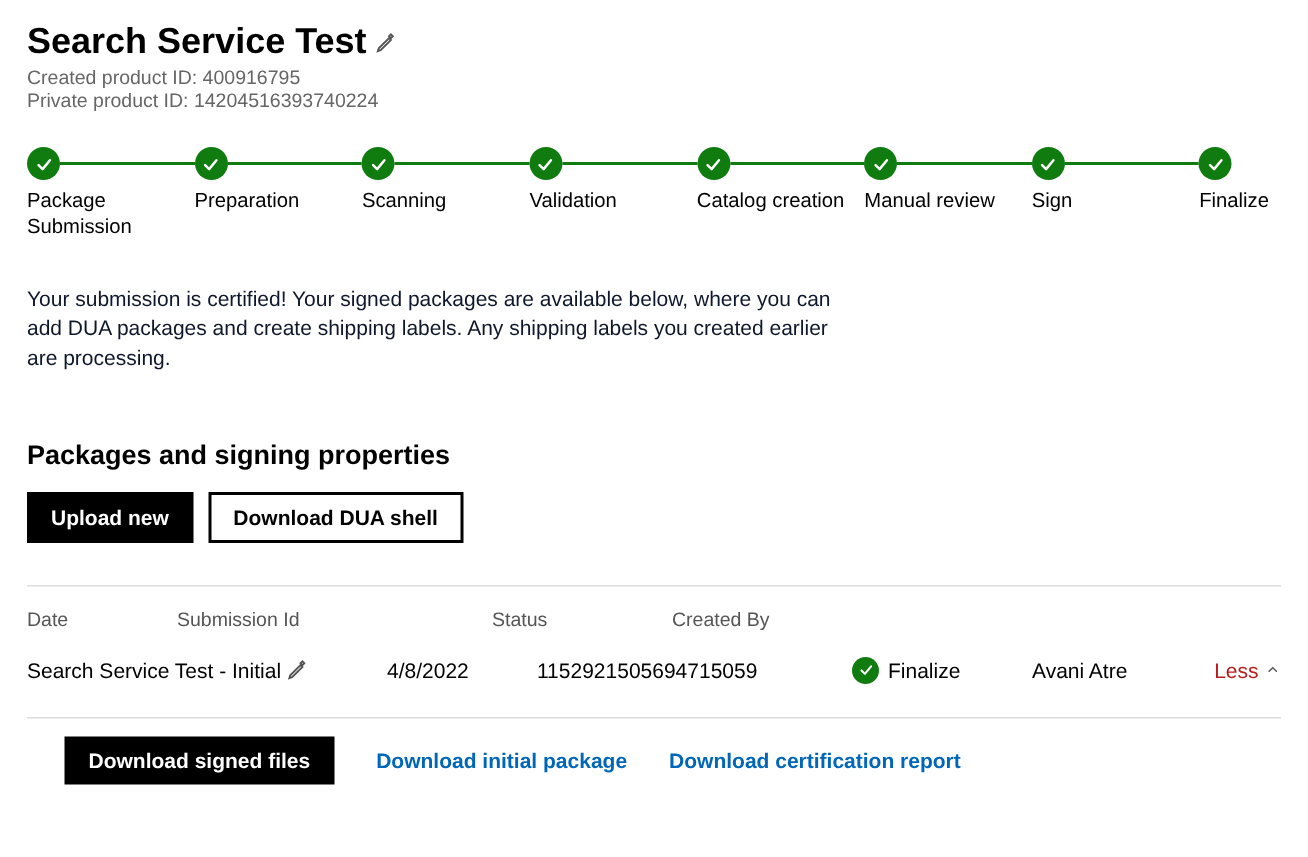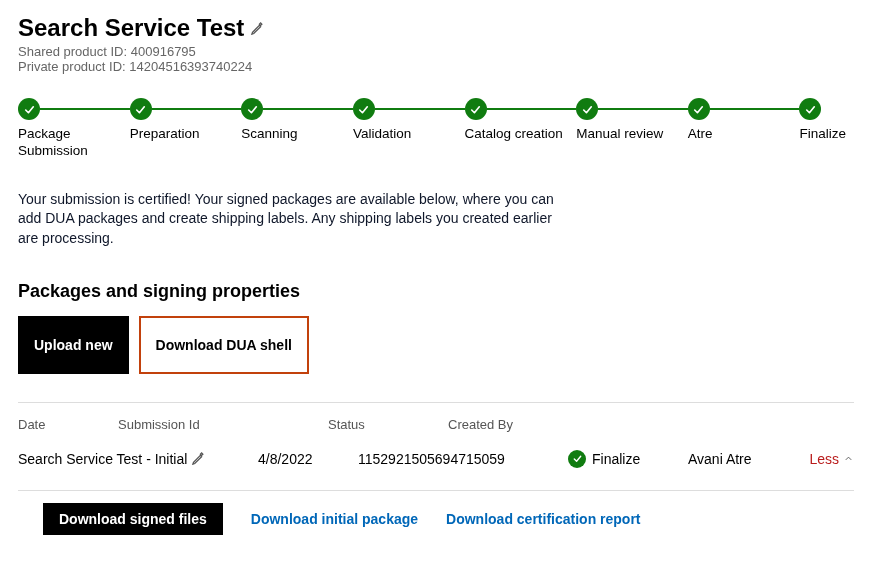--- a/index.html
+++ b/index.html
@@ -109,21 +109,21 @@
       padding-right: 8px;
     }
     .status-text {
       margin-top: 30px;
       font-size: 14px;
       color: #0f172a;
       max-width: 540px;
       line-height: 1.4;
     }
     .section-heading {
-      margin-top: 32px;
+      margin-top: 44px;
       font-size: 18px;
       font-weight: 700;
       color: #000;
     }
     .button-row {
       margin-top: 14px;
       display: flex;
       gap: 10px;
     }
     .btn {
@@ -137,22 +137,22 @@
     .btn-black {
       background: #000;
       color: #fff;
     }
     .btn-outline {
       background: #fff;
       color: #000;
       font-weight: 600;
     }
     .btn-highlighted {
-      border: 2px solid #c2410c;
-      padding: 19px 15px;
+      border: 2px solid #000000;
+      padding: 7px 15px;
     }
     .divider {
       border: none;
       border-top: 1px solid #ddd;
       margin-top: 28px;
     }
     .table {
       width: 100%;
       margin-top: 14px;
     }
@@ -241,21 +241,21 @@
 <div class="page-title-row">
   <h1 class="page-title">Search Service Test</h1>
   <span class="edit-icon">
     <svg viewBox="0 0 24 24">
         <path d="M3 21l3-1 11-11-2-2L4 18l-1 3zM15 5l2-2 2 2-2 2-2-2z"></path>
       </svg>
   </span>
 </div>
 <div class="product-ids">
   <div>
-    <span>Shared product ID:</span> <span>400916795</span>
+    <span>Created product ID:</span> <span>400916795</span>
   </div>
   <div>
     <span>Private product ID:</span> <span>14204516393740224</span>
   </div>
 </div>
 
 <div class="progress-bar" id="progress-bar">
     <div class="step">
       <div class="step-dot-row">
         <div class="step-dot">
@@ -324,21 +324,21 @@
     </div>
     <div class="step">
       <div class="step-dot-row">
         <div class="step-dot">
           <svg viewBox="0 0 24 24">
             <polyline points="5 13 10 18 19 7"></polyline>
           </svg>
         </div>
         <div class="step-line"></div>
       </div>
-      <div class="step-label">Atre</div>
+      <div class="step-label">Sign</div>
     </div>
     <div class="step">
       <div class="step-dot-row">
         <div class="step-dot">
           <svg viewBox="0 0 24 24">
             <polyline points="5 13 10 18 19 7"></polyline>
           </svg>
         </div>
       </div>
       <div class="step-label">Finalize</div>

